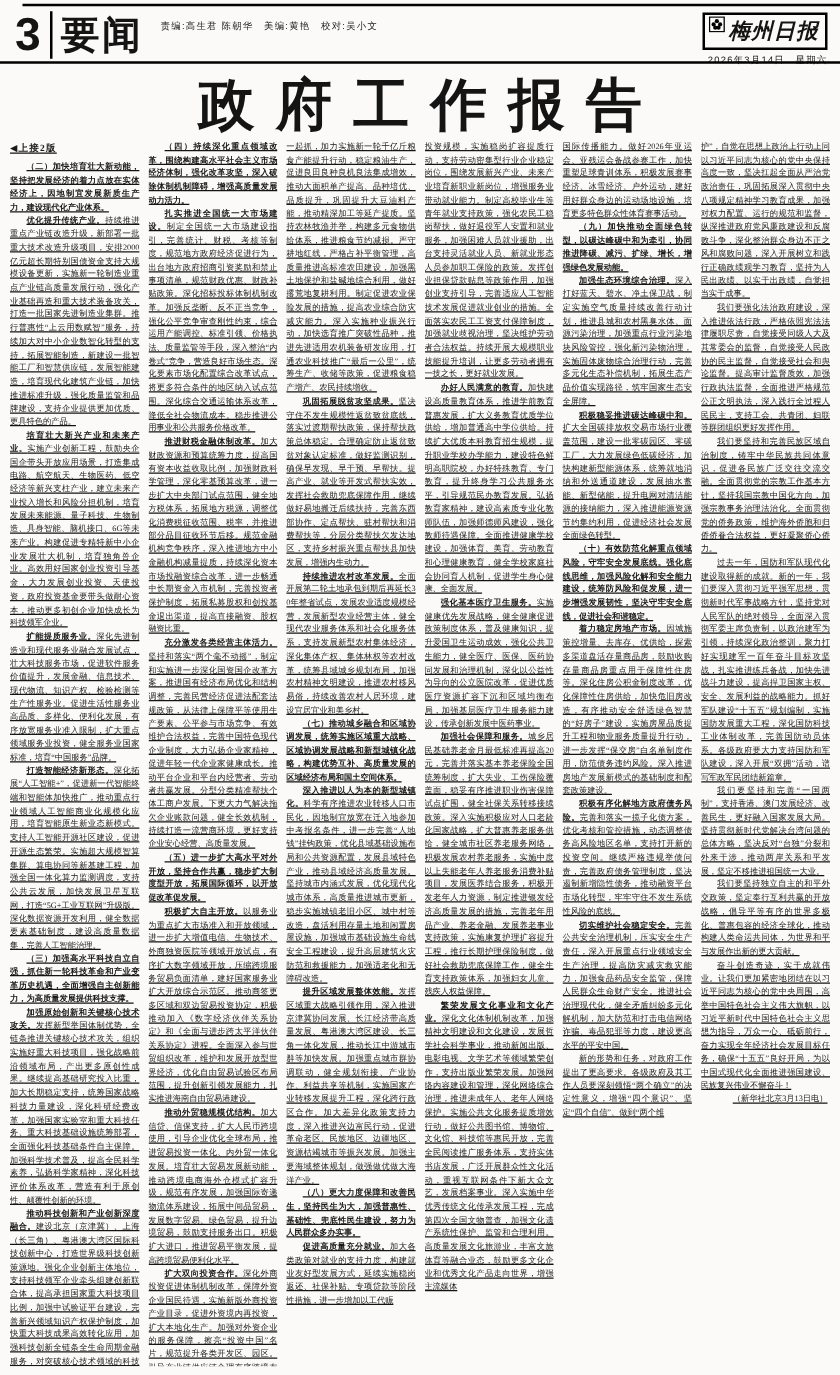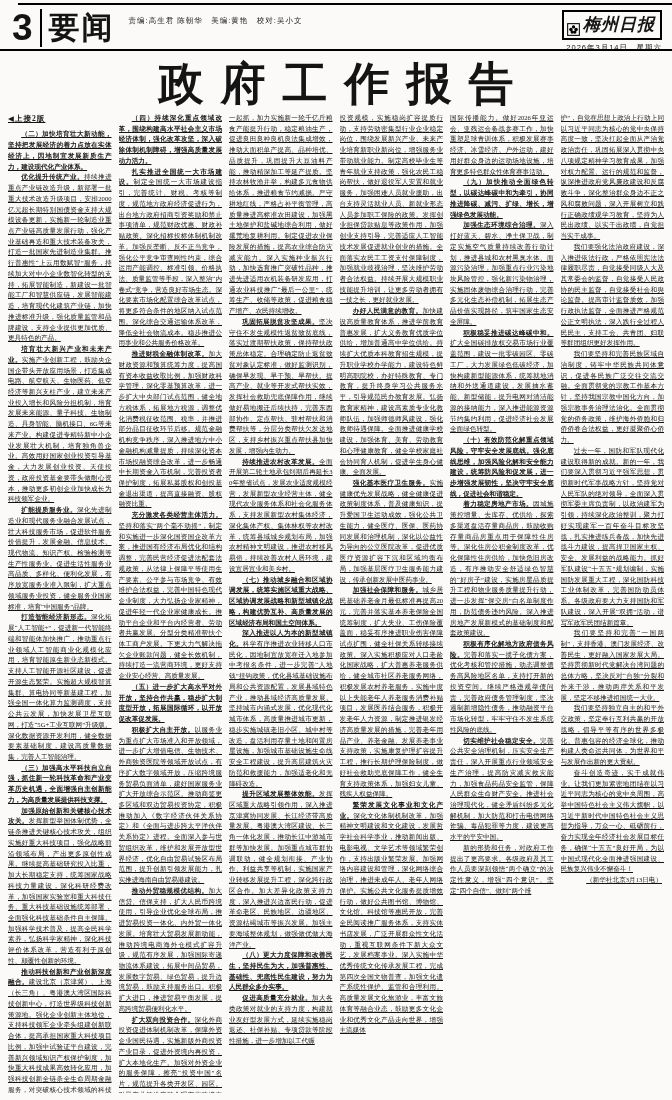--- a/index.html
+++ b/index.html
@@ -6,21 +6,21 @@
   .page{width:672px;height:1100px;background:#fbfaf8;position:relative;margin:0 auto;
         color:#141414;font-family:"Liberation Sans",sans-serif;overflow:hidden;}
   .top-rule{position:absolute;top:3px;left:18px;right:0;height:2px;background:#000;}
   .hdr{position:absolute;top:8px;left:12px;right:10px;height:40px;}
   .hdr-left{display:flex;align-items:flex-end;height:40px;}
   .pagenum{font-size:37px;font-weight:bold;line-height:40px;}
   .vline{width:2px;background:#000;height:38px;margin:0 7px 1px 7px;}
   .secname{font-size:31px;font-weight:900;line-height:40px;letter-spacing:2px;font-family:Liberation Serif, serif;}
   .credits{font-size:7.5px;color:#222;margin-left:14px;padding-bottom:22px;letter-spacing:1px;white-space:nowrap;}
   .masthead{position:absolute;right:0;top:2px;text-align:right;}
-  .logobox{border:2px solid #000;padding:1px 5px 2px 3px;display:inline-flex;align-items:flex-end;gap:3px;
+  .logobox{border:2px solid #000;padding:1px 5px 2px 3px;display:inline-flex;align-items:flex-start;gap:3px;
            font-family:"Liberation Serif",serif;font-style:italic;font-weight:bold;font-size:17px;letter-spacing:1px;}
   .plum{width:13px;height:13px;display:inline-block;}
   .issue-date{font-size:7.5px;margin-top:3px;letter-spacing:1px;}
   .hdr-rule{position:absolute;top:49px;left:0;right:0;height:2px;background:#000;}
   .main-title{position:absolute;top:54px;left:0;right:0;text-align:center;
               font-family:Liberation Mono, monospace;font-weight:900;
               font-size:45px;letter-spacing:17px;white-space:nowrap;text-indent:17px;}
   .columns{position:absolute;top:113px;left:8px;right:8px;bottom:7px;display:flex;gap:7px;text-decoration:underline;}
   .col{flex:1 1 0;min-width:0;overflow:hidden;font-size:6.6px;line-height:1.63;
        text-align:justify;font-family:"Liberation Serif","DejaVu Serif",serif;color:#191919;}

